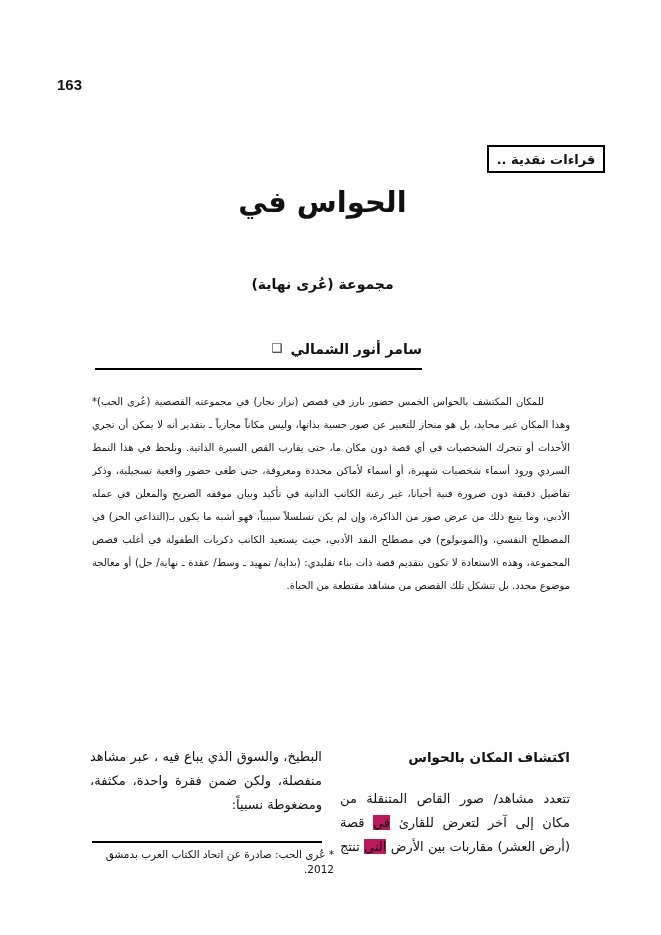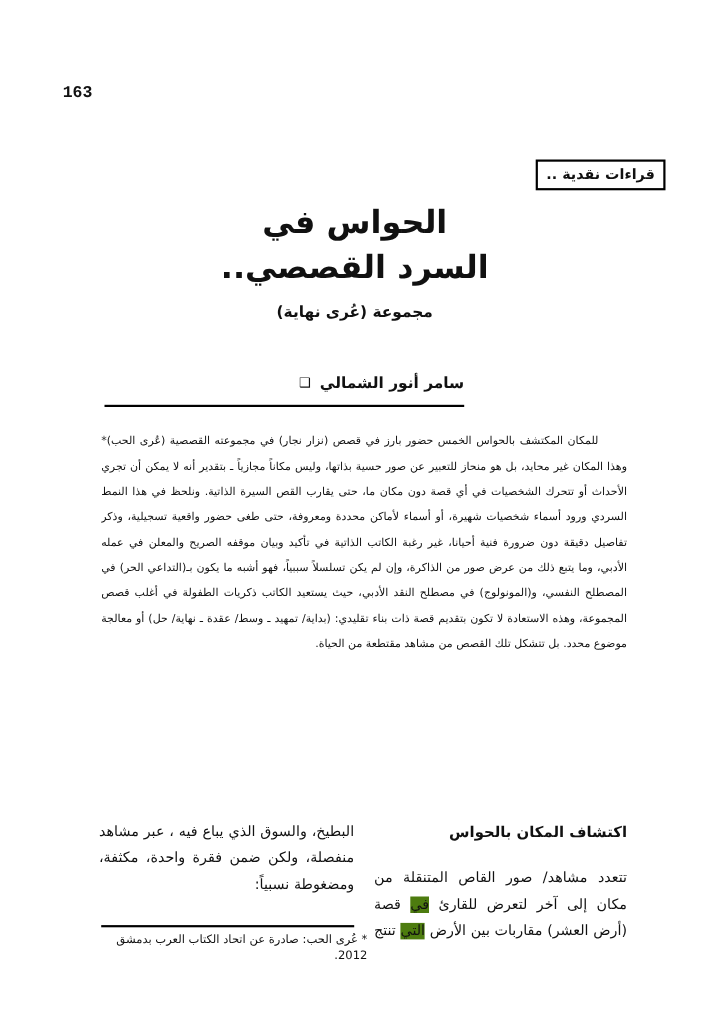--- a/index.html
+++ b/index.html
@@ -11,21 +11,21 @@
     position: relative;
     overflow: hidden;
   }
   .page {
     position: absolute; inset: 0;
     background: #ffffff;
   }
   .page-number {
     position: absolute; left: 57px; top: 76px;
     font-size: 15px; font-weight: 700;
-    font-family: Liberation Mono, monospace;
+    font-family: Liberation Sans, sans-serif;
   }
   .section-label {
     position: absolute; left: 476px; top: 145px;
     width: 118px; height: 28px;
     border: 2px solid #000;
     display: flex; align-items: center; justify-content: center;
     direction: rtl;
     font-size: 13px; font-weight: 700;
     background: #fff;
     margin-left: 11px;
@@ -68,21 +68,21 @@
   .col-right .col-heading {
     font-size: 13.5px; font-weight: 800; margin-bottom: 18px;
     text-align: right; text-indent: 0;
   }
   .col-left {
     position: absolute; left: 90px; top: 745px; width: 232px; height: 92px;
     overflow: hidden;
     direction: rtl; text-align: justify;
     font-size: 13px; line-height: 24px;
   }
-  .hl { background: #4d7c0f; }
+  .hl { background: #be185d; }
   .footnote-rule {
     position: absolute; left: 92px; top: 841px; width: 230px; height: 2px;
     background: #000;
   }
   .footnote {
     position: absolute; left: 92px; top: 847px; width: 242px;
     direction: rtl; text-align: right;
     font-size: 10.5px; line-height: 15px;
   }
 </style>
@@ -90,21 +90,20 @@
 <body>
 
 <div class="page">
 
   <div class="page-number">163</div>
 
   <div class="section-label">قراءات نقدية ..</div>
 
   <div class="title">
     <div>الحواس في</div>
-    <div>السرد القصصي..</div>
   </div>
 
   <div class="subtitle">
     <div>مجموعة (عُرى نهاية)</div>
   </div>
 
   <div class="author-row">
     <span class="author-bullet">❑</span>
     <span>سامر أنور الشمالي</span>
   </div>

